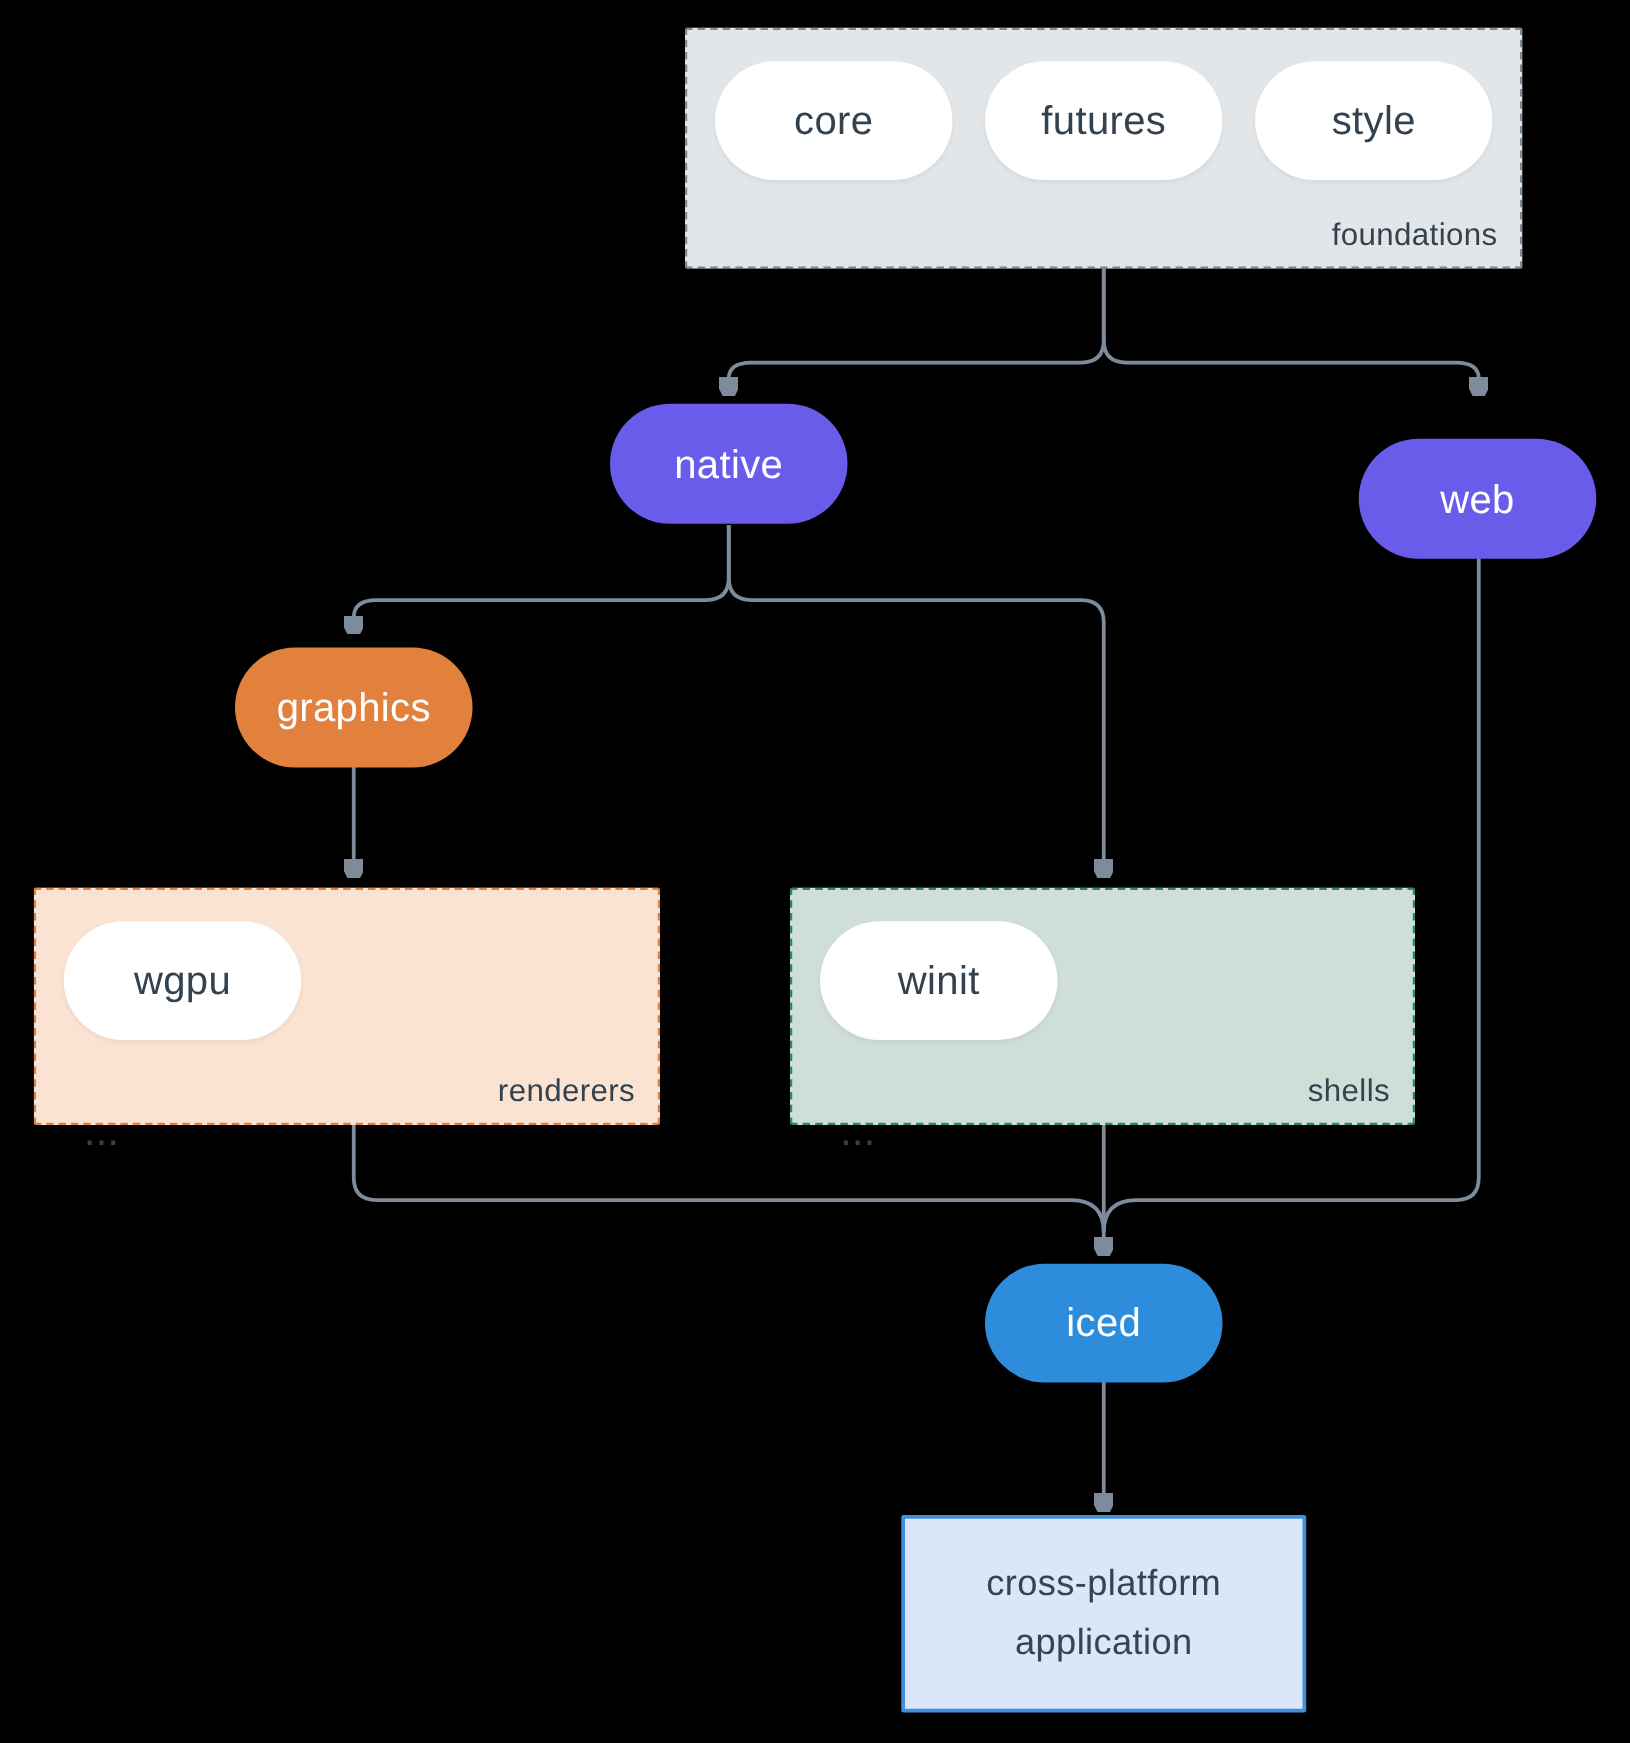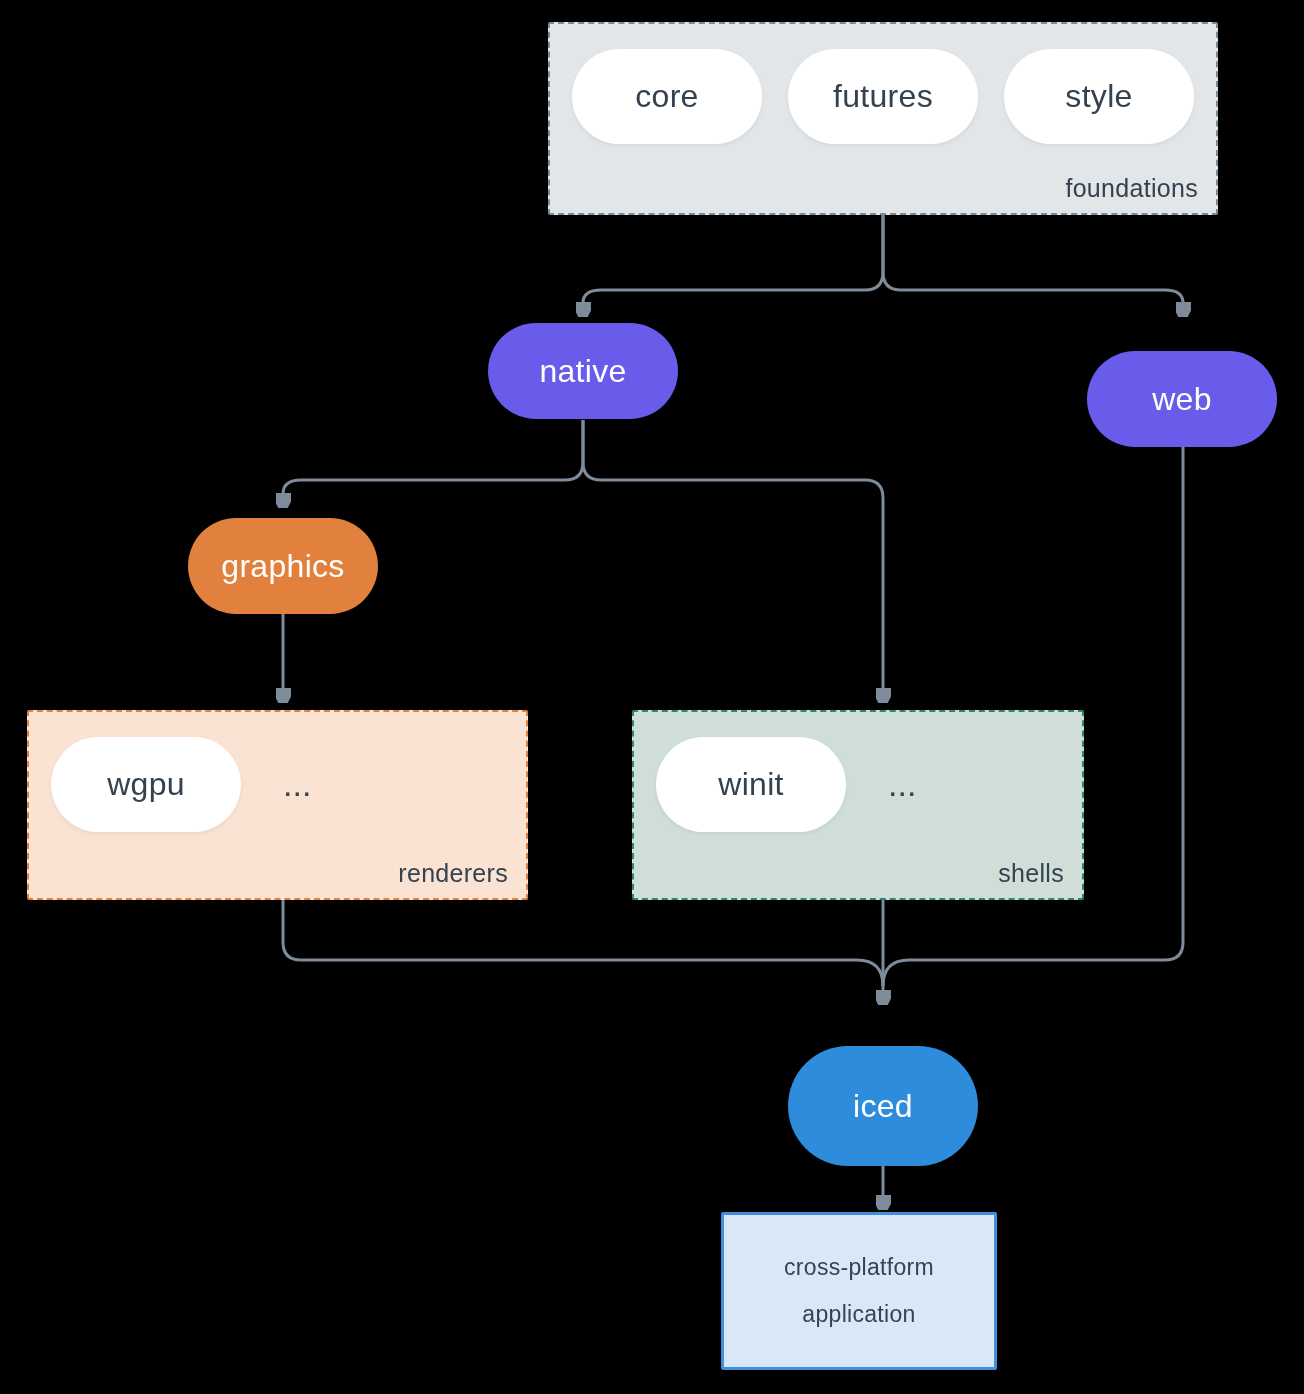--- a/index.html
+++ b/index.html
@@ -22,29 +22,29 @@
   .group { position: absolute; box-sizing: border-box; border-radius: 2px; }
   .group-foundations {
     left: 548px; top: 22px; width: 670px; height: 193px;
     background: #E2E6E9; border: 2px dashed #7C8B98;
   }
   .group-renderers {
     left: 27px; top: 710px; width: 501px; height: 190px;
     background: #FAE3D3; border: 2px dashed #E0813C;
   }
   .group-shells {
-    left: 632px; top: 710px; width: 452px; height: 190px;
+    left: 632px; top: 710px; width: 500px; height: 190px;
     background: #CFDFD7; border: 2px dashed #2F8573;
   }
   .pill-row {
     display: flex; align-items: flex-start;
     padding: 25px 22px 0 22px;
   }
   .group-foundations .pill-row { justify-content: space-between; }
-  .group-renderers .pill-row, .group-shells .pill-row { gap: 26px; }
+  .group-renderers .pill-row, .group-shells .pill-row { gap: 26px; flex-direction: column; }
   .group-label {
     position: absolute; right: 18px; bottom: 10px;
     font-size: 25px; color: #33424E; letter-spacing: 0.3px; text-align: right;
   }
   .ellipsis {
     height: 95px; display: flex; align-items: center;
     font-size: 34px; color: #33424E; margin-left: 16px;
   }
 
   
@@ -57,29 +57,29 @@
   }
   .pill-white {
     width: 190px; height: 95px;
     background: #FFFFFF; color: #33424E;
     box-shadow: 0 2px 4px rgba(0,0,0,0.06);
   }
   .pill-abs { position: absolute; width: 190px; height: 96px; color: #FFFFFF; }
   .node-native   { left: 488px;  top: 323px; background: #695CEB; }
   .node-web      { left: 1087px; top: 323px; background: #695CEB; margin-top: 28px; }
   .node-graphics { left: 188px;  top: 518px; background: #E2813D; }
-  .node-iced     { left: 788px;  top: 1046px; height: 120px; background: #2D8CDC; }
+  .node-iced     { left: 788px;  top: 1011px; height: 95px; background: #2D8CDC; }
 
   
   .appbox {
     position: absolute; left: 721px; top: 1212px;
-    width: 276px; height: 158px; box-sizing: border-box;
+    width: 324px; height: 158px; box-sizing: border-box;
     background: #D9E7F8; border: 3px solid #418FDD; border-radius: 2px;
     display: flex; flex-direction: column; align-items: center; justify-content: center;
-    color: #37434E; font-size: 23px; line-height: 47px; letter-spacing: 0.3px;
+    color: #37434E; font-size: 29px; line-height: 47px; letter-spacing: 0.3px;
   }
 </style>
 </head>
 <body>
 
 <div class="canvas">
 
   <svg class="edges" viewBox="0 0 1304 1394" aria-hidden="true">
     <defs>
       <marker id="arrow" markerWidth="5" markerHeight="5" refX="0.5" refY="2.5" orient="auto" markerUnits="strokeWidth">

